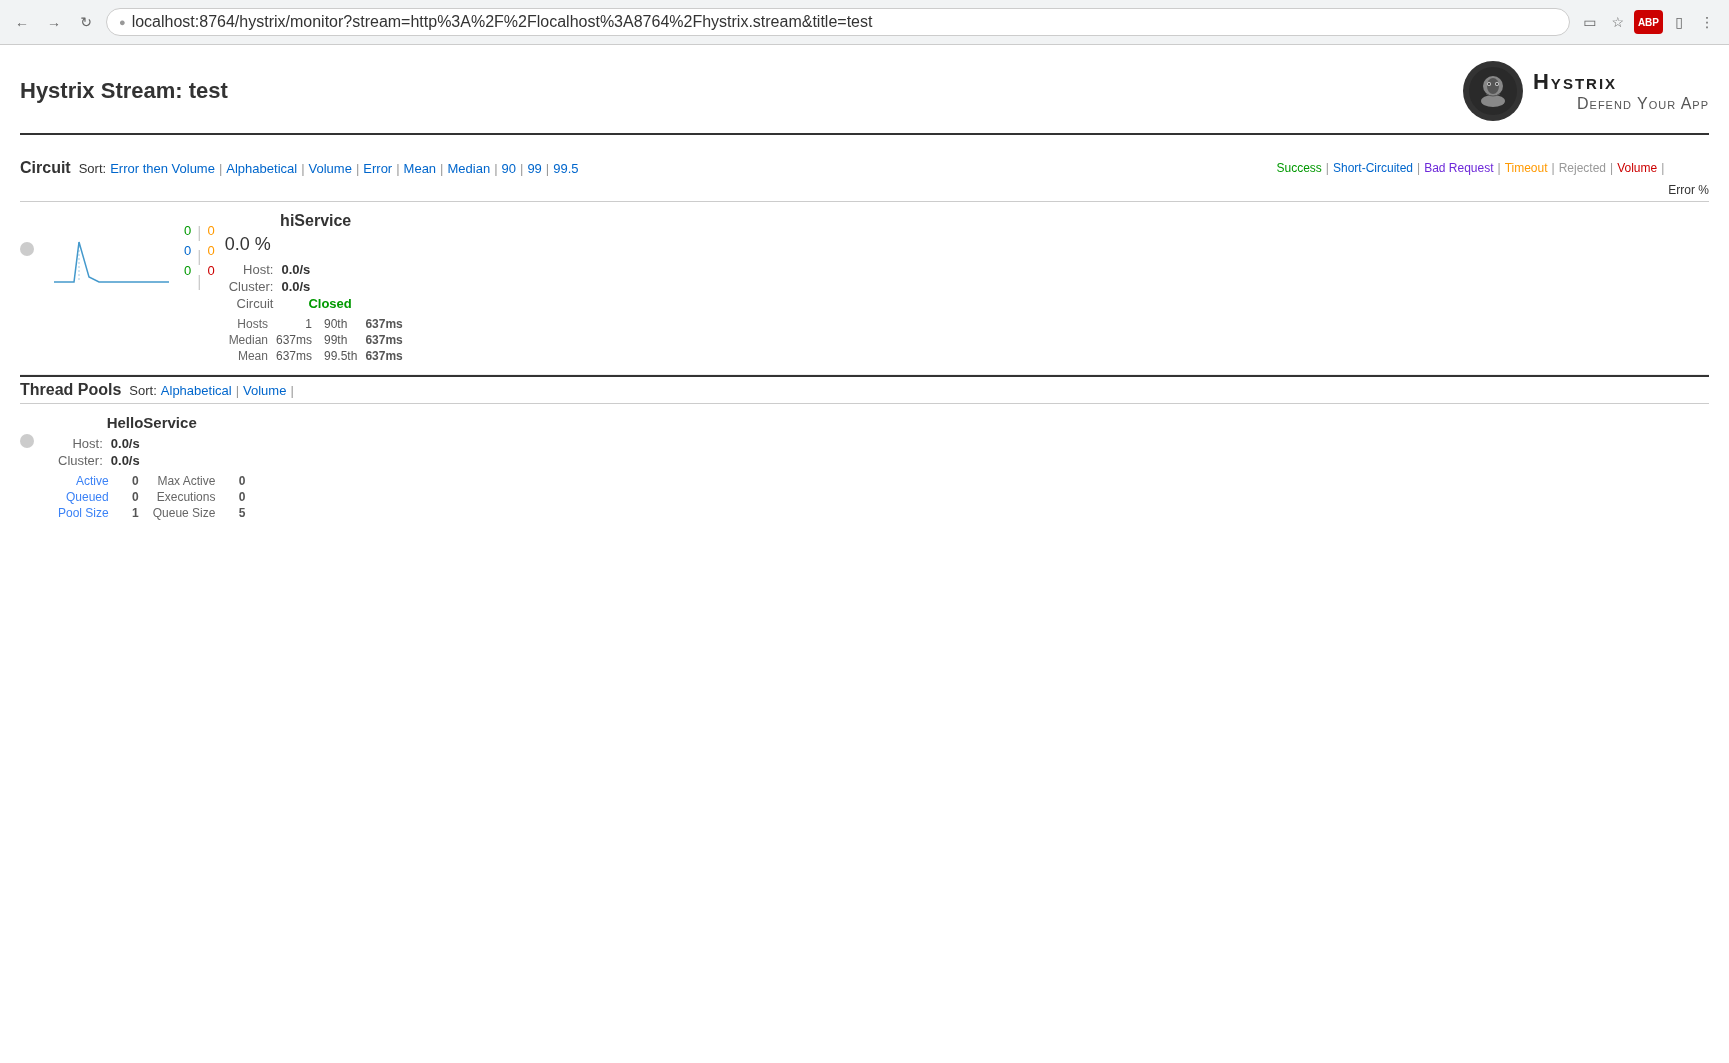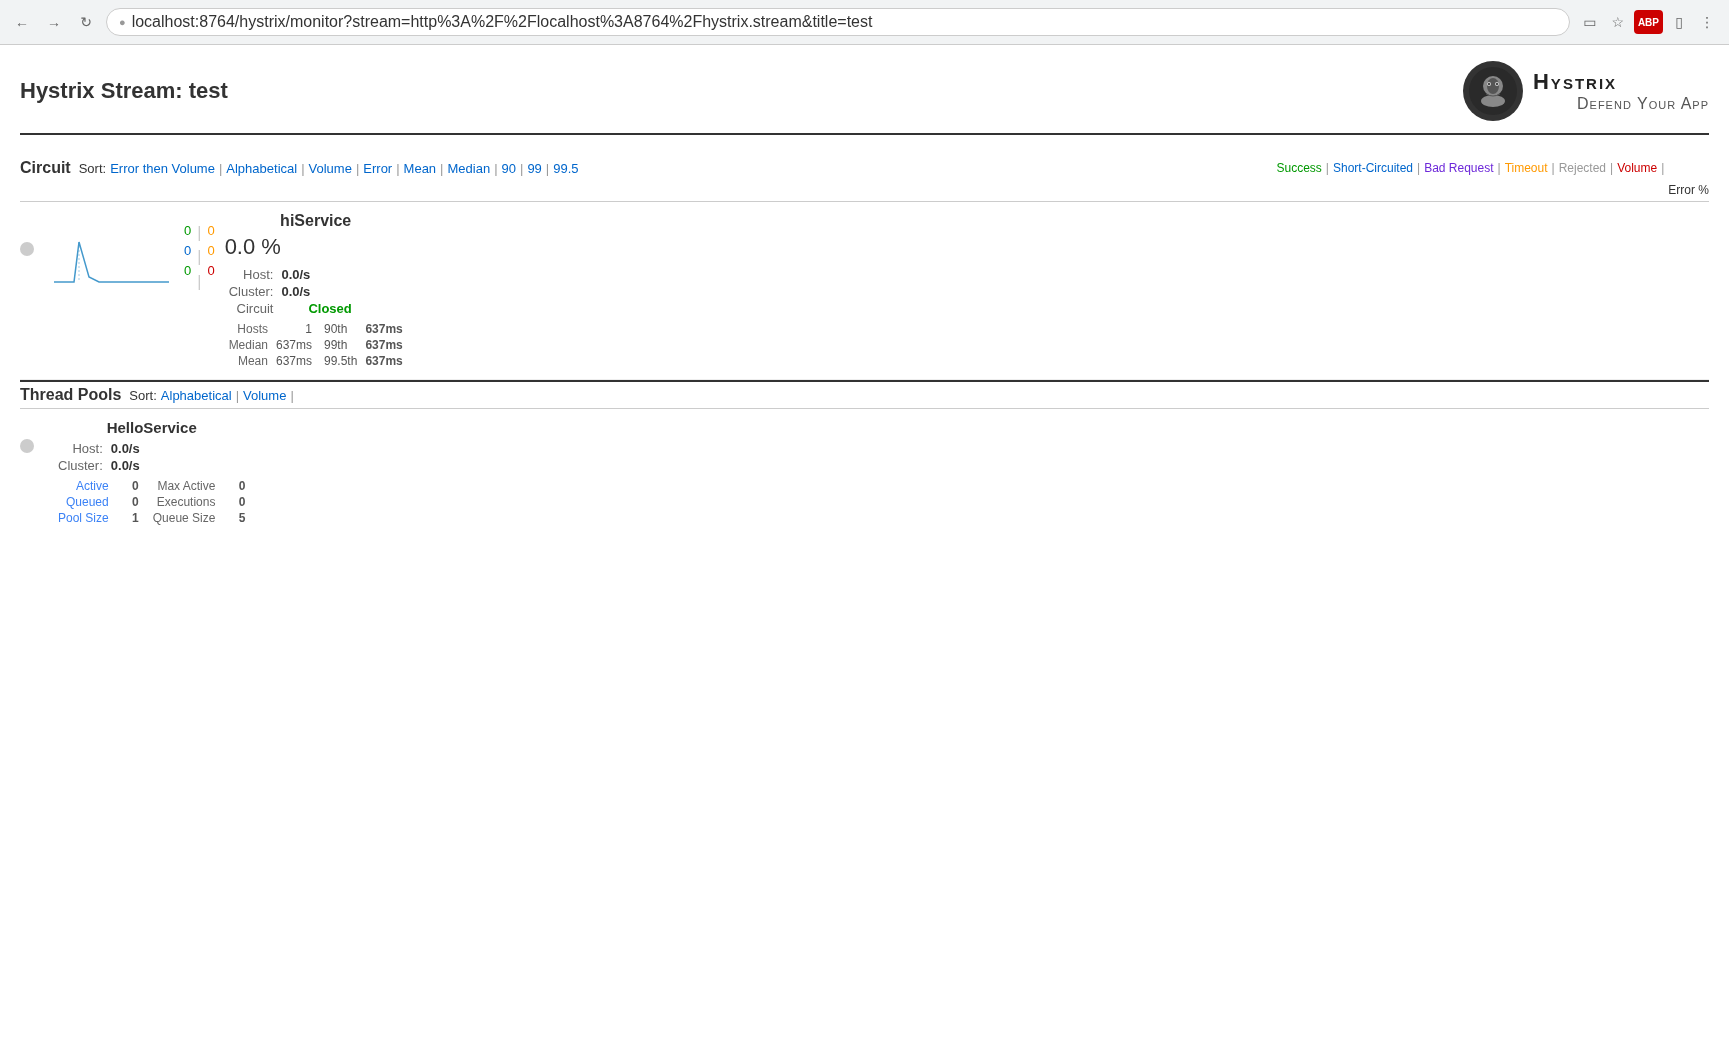--- a/index.html
+++ b/index.html
@@ -216,21 +216,21 @@
       flex-shrink: 0;
     }
     .circuit-name {
       font-size: 16px;
       font-weight: bold;
       color: #333;
       text-align: center;
       margin-bottom: 4px;
     }
     .error-pct {
-      font-size: 22px;
+      font-size: 18px;
       font-weight: normal;
       color: #333;
     }
     .circuit-rates {
       margin-top: 6px;
       font-size: 13px;
     }
     .circuit-rates table {
       border-collapse: collapse;
     }

